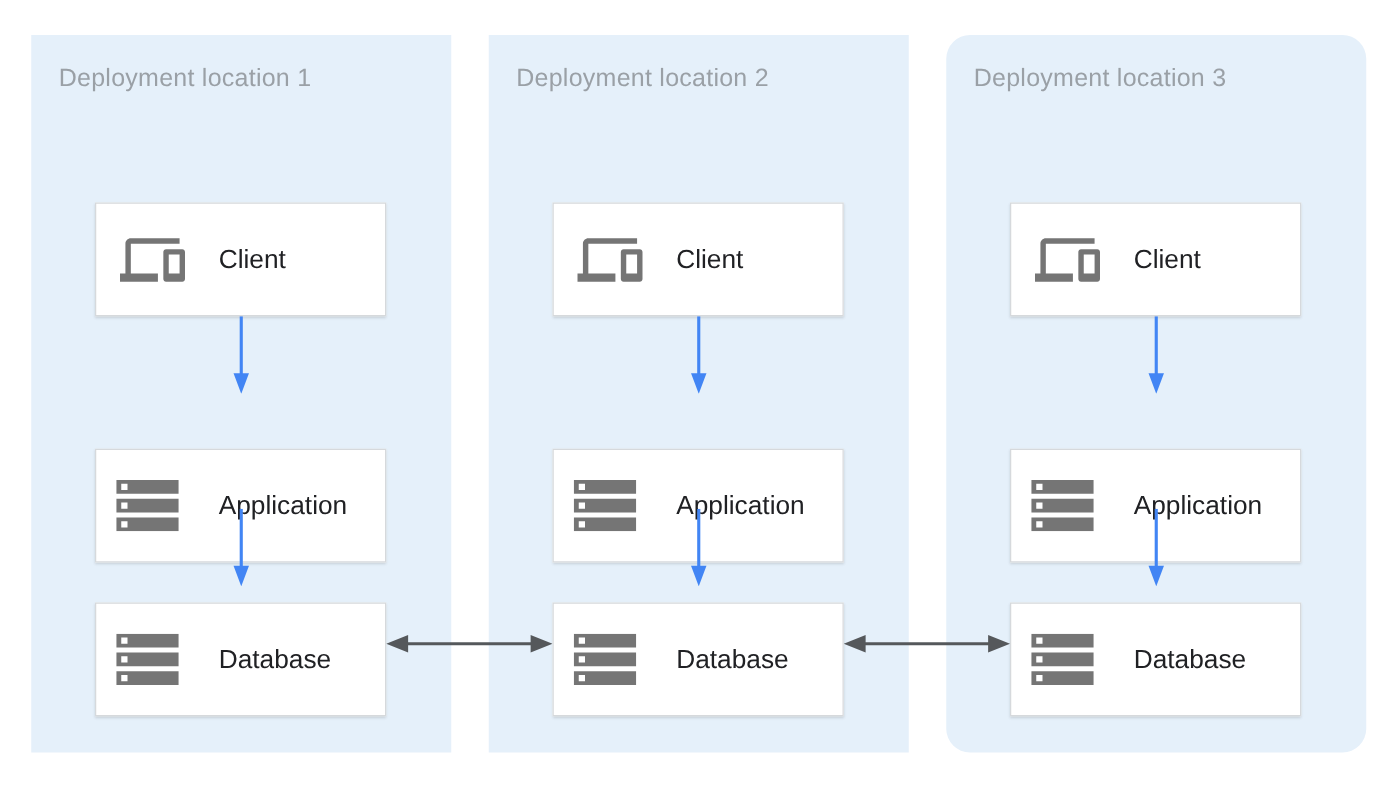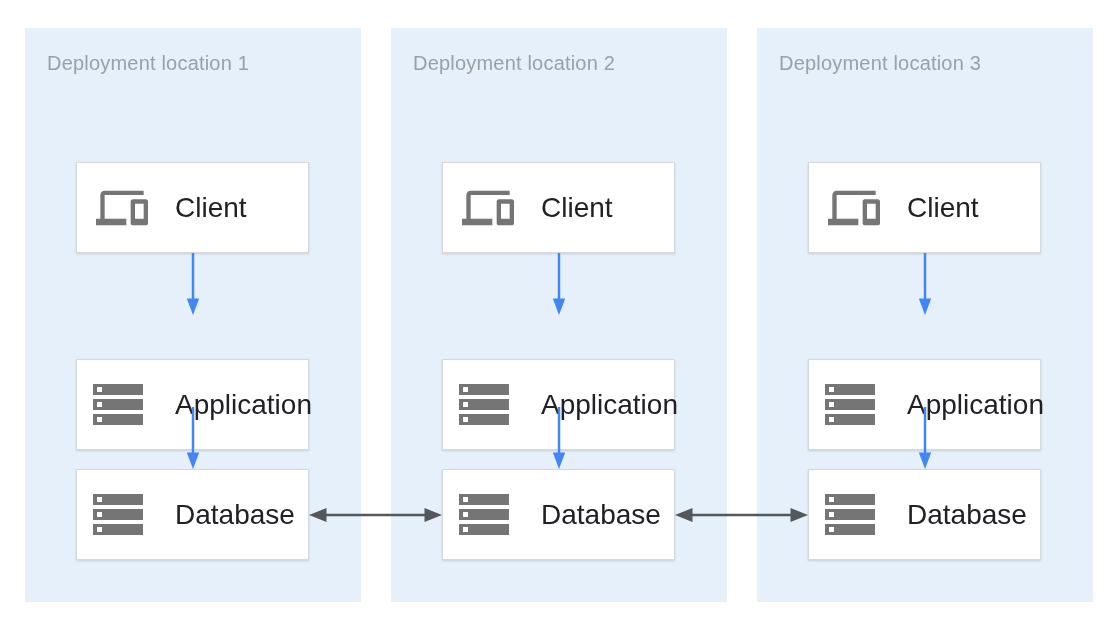--- a/index.html
+++ b/index.html
@@ -24,53 +24,53 @@
     background: #ffffff;
   }
   .panel {
     position: absolute;
     top: 28px;
     width: 336px; height: 574px;
     background: var(--panel_bg);
   }
   .panel.p0 { left: 25px; }
   .panel.p1 { left: 391px; text-align: center; }
-  .panel.p2 { left: 757px; }
+  .panel.p2 { left: 757px; border-radius: 19px; }
   .panel-title {
     position: absolute;
     left: 22px; top: 24px;
     font-size: 20px;
     color: var(--title_color);
     letter-spacing: 0.2px;
     white-space: nowrap;
   }
   .node-box {
     position: absolute;
     left: 51px;
     width: 233px; height: 91px;
     background: var(--box_bg);
     border: 1px solid var(--box_border);
     box-shadow: 0 1px 2px rgba(60,64,67,0.18);
     display: flex;
     align-items: center;
   }
   .node-box.client      { top: 134px; }
   .node-box.application { top: 287px; margin-top: 44px; }
-  .node-box.database    { top: 441px; }
+  .node-box.database    { top: 454px; }
   .icon-wrap {
     width: 58px;
     margin-left: 16px;
     display: flex;
     align-items: center;
     justify-content: flex-start;
     flex: 0 0 auto;
   }
   .node-label {
     margin-left: 24px;
-    font-size: 28px;
+    font-size: 21px;
     color: var(--label_color);
     white-space: nowrap;
   }
   .v-arrow {
     position: absolute;
     width: 14px; height: 62px;
     left: 161px;
   }
   .v-arrow.a1 { top: 225px; }
   .v-arrow.a2 { top: 379px; }

